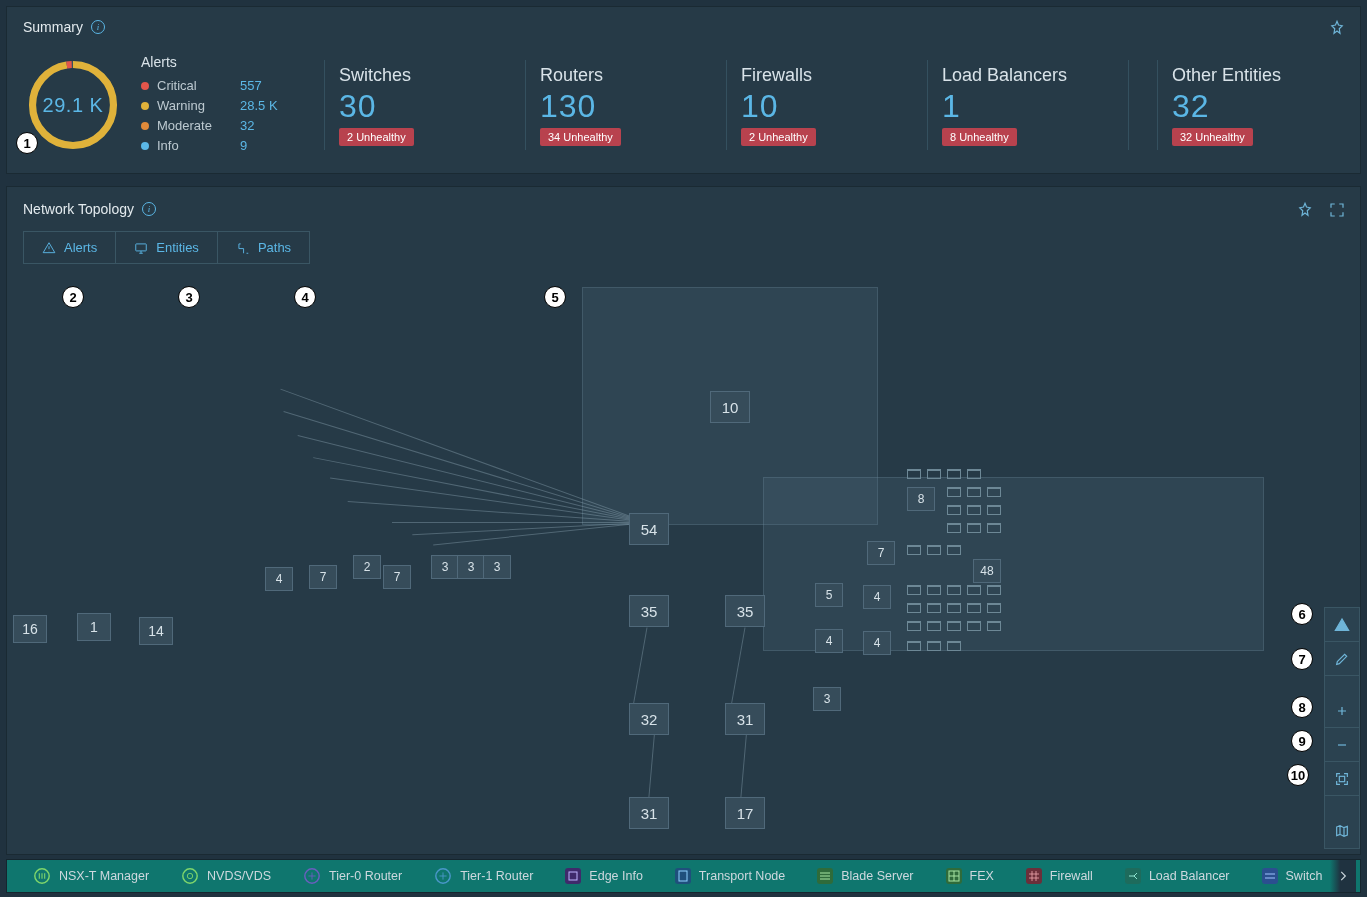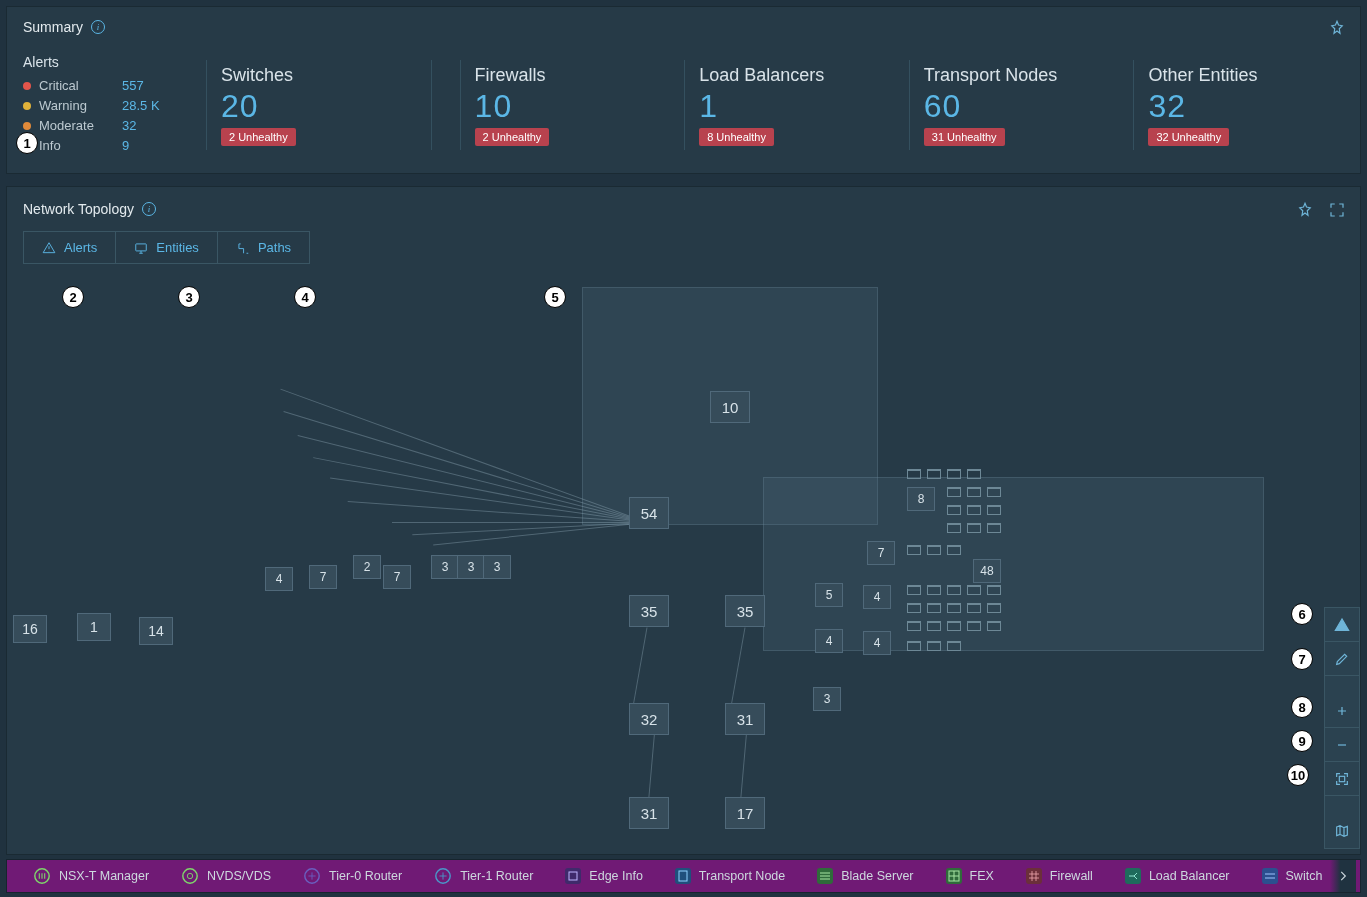--- a/index.html
+++ b/index.html
@@ -74,21 +74,21 @@
 
   
   .toolbox{position:absolute;right:0;top:420px;display:flex;flex-direction:column;border:1px solid #3a5664;background:#2b4250;z-index:40}
   .toolbox .btn{width:34px;height:34px;display:flex;align-items:center;justify-content:center;border-bottom:1px solid #3a5664;cursor:pointer}
   .toolbox .btn:last-child{border-bottom:none}
   .toolbox .btn svg{width:16px;height:16px;stroke:#6fb5d8;fill:none;stroke-width:1.8}
   .toolbox .btn.active svg{fill:#6fb5d8;stroke:#6fb5d8}
   .toolbox .gap{height:18px;border:none;background:transparent}
 
   
-  .footer{position:absolute;left:6px;right:6px;bottom:4px;height:34px;background:#701a75;border:1px solid #16252e;display:flex;align-items:center;padding:0 10px;gap:0;overflow:hidden}
+  .footer{position:absolute;left:6px;right:6px;bottom:4px;height:34px;background:#0f766e;border:1px solid #16252e;display:flex;align-items:center;padding:0 10px;gap:0;overflow:hidden}
   .lg-item{display:flex;align-items:center;gap:8px;font-size:12.5px;color:#cdd8de;padding:0 16px;flex:0 0 auto;cursor:default}
   .lg-icon{width:18px;height:18px;border-radius:50%;display:flex;align-items:center;justify-content:center;flex:0 0 auto}
   .lg-icon svg{width:18px;height:18px}
   .lg-sq{width:16px;height:16px;border-radius:3px;display:flex;align-items:center;justify-content:center}
   .scroll-right{position:absolute;right:4px;top:0;bottom:0;width:26px;display:flex;align-items:center;justify-content:center;background:linear-gradient(90deg,rgba(31,50,64,0),#1f3240 40%);cursor:pointer}
   .scroll-right svg{width:14px;height:14px;stroke:#cdd8de;fill:none;stroke-width:2}
 </style>
 </head>
 <body>
 
@@ -98,20 +98,28 @@
     <span class="info-icon">i</span>
   </div>
   <div class="pin-icon">
     <svg viewBox="0 0 24 24">
         <path d="M12 3l2 5 5 1-4 4 1 6-4-3-4 3 1-6-4-4 5-1z"></path>
       </svg>
   </div>
 
   <div class="sum-row">
     <div class="donut-wrap">
+      <div class="donut">
+        <svg viewBox="0 0 42 42">
+          <circle cx="21" cy="21" r="17" fill="none" stroke="#35505d" stroke-width="3"></circle>
+          <circle cx="21" cy="21" r="17" fill="none" stroke="#e0b23a" stroke-width="3" stroke-dasharray="104 106" stroke-dashoffset="0"></circle>
+          <circle cx="21" cy="21" r="17" fill="none" stroke="#e3554b" stroke-width="3" stroke-dasharray="2.1 106" stroke-dashoffset="-104"></circle>
+        </svg>
+        <div class="center">29.1 K</div>
+      </div>
       <div class="alerts-list">
         <div class="hd">Alerts</div>
         <div class="row">
           <span class="dot" style="background:#e3554b"></span>
           <span class="lbl">Critical</span>
           <span class="val">557</span>
         </div>
         <div class="row">
           <span class="dot" style="background:#e0b23a"></span>
           <span class="lbl">Warning</span>
@@ -126,42 +134,42 @@
           <span class="dot" style="background:#5bb7e6"></span>
           <span class="lbl">Info</span>
           <span class="val">9</span>
         </div>
       </div>
     </div>
 
     <div class="vsep"></div>
     <div class="stat">
       <div class="slabel">Switches</div>
-      <div class="sval">20</div>
+      <div class="sval">30</div>
       <div class="badge">2 Unhealthy</div>
     </div>
     <div class="vsep"></div>
+    <div class="stat">
+      <div class="slabel">Routers</div>
+      <div class="sval">130</div>
+      <div class="badge">34 Unhealthy</div>
+    </div>
     <div class="vsep"></div>
     <div class="stat">
       <div class="slabel">Firewalls</div>
       <div class="sval">10</div>
       <div class="badge">2 Unhealthy</div>
     </div>
     <div class="vsep"></div>
     <div class="stat">
       <div class="slabel">Load Balancers</div>
       <div class="sval">1</div>
       <div class="badge">8 Unhealthy</div>
     </div>
     <div class="vsep"></div>
-    <div class="stat">
-      <div class="slabel">Transport Nodes</div>
-      <div class="sval">60</div>
-      <div class="badge">31 Unhealthy</div>
-    </div>
     <div class="vsep"></div>
     <div class="stat">
       <div class="slabel">Other Entities</div>
       <div class="sval">32</div>
       <div class="badge">32 Unhealthy</div>
     </div>
   </div>
 </div>
 
 <div class="call" style="left:16px;top:132px">1</div>
@@ -217,21 +225,21 @@
     <div class="line" style="left:640px;top:335px;width:300px;transform:rotate(184deg)"></div>
     <div class="line" style="left:640px;top:335px;width:255px;transform:rotate(180deg)"></div>
     <div class="line" style="left:640px;top:335px;width:235px;transform:rotate(177deg)"></div>
     <div class="line" style="left:640px;top:335px;width:215px;transform:rotate(174deg)"></div>
     <div class="line" style="left:640px;top:440px;width:80px;transform:rotate(100deg)"></div>
     <div class="line" style="left:738px;top:440px;width:80px;transform:rotate(100deg)"></div>
     <div class="line" style="left:648px;top:540px;width:80px;transform:rotate(95deg)"></div>
     <div class="line" style="left:740px;top:540px;width:80px;transform:rotate(95deg)"></div>
 
     <div class="node big" style="left:703px;top:204px">10</div>
-    <div class="node big" style="left:622px;top:310px">54</div>
+    <div class="node big" style="left:622px;top:326px">54</div>
     <div class="node big" style="left:622px;top:408px">35</div>
     <div class="node big" style="left:718px;top:408px">35</div>
     <div class="node big" style="left:622px;top:516px">32</div>
     <div class="node big" style="left:718px;top:516px">31</div>
     <div class="node big" style="left:622px;top:610px">31</div>
     <div class="node big" style="left:718px;top:610px">17</div>
 
     <div class="node med" style="left:6px;top:428px">16</div>
     <div class="node med" style="left:70px;top:426px">1</div>
     <div class="node med" style="left:132px;top:430px">14</div>

